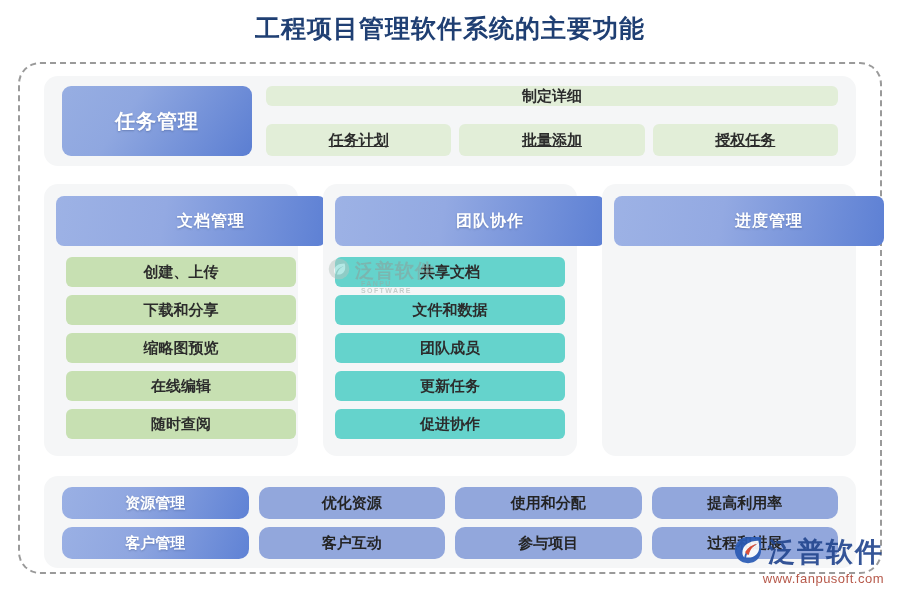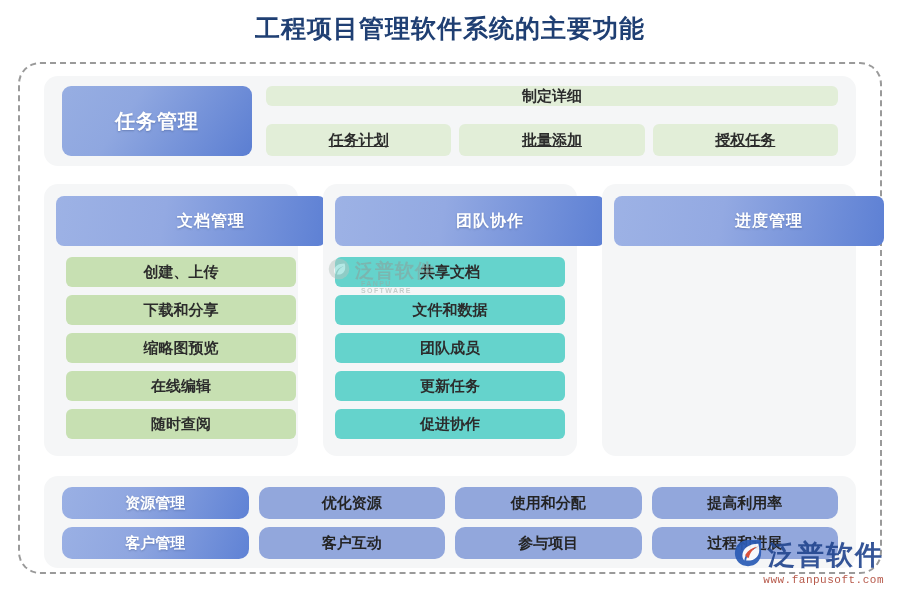--- a/index.html
+++ b/index.html
@@ -239,25 +239,24 @@
     opacity: 0.92;
   }
   .wm-corner-top { display: flex; align-items: center; }
   .wm-corner .wm-cn {
     font-size: 27px;
     font-weight: bold;
     color: #24478f;
     letter-spacing: 2px;
   }
   .wm-corner .wm-en {
-    font-size: 11px;
+    font-size: 13px;
     color: #b04a3a;
     letter-spacing: 0.5px;
     margin-top: 1px;
-    font-family: Liberation Mono, monospace;
   }
   .leaf {
     margin-right: 5px;
     flex: 0 0 auto;
   }
 </style>
 </head>
 <body>
 
 <div id="root">

